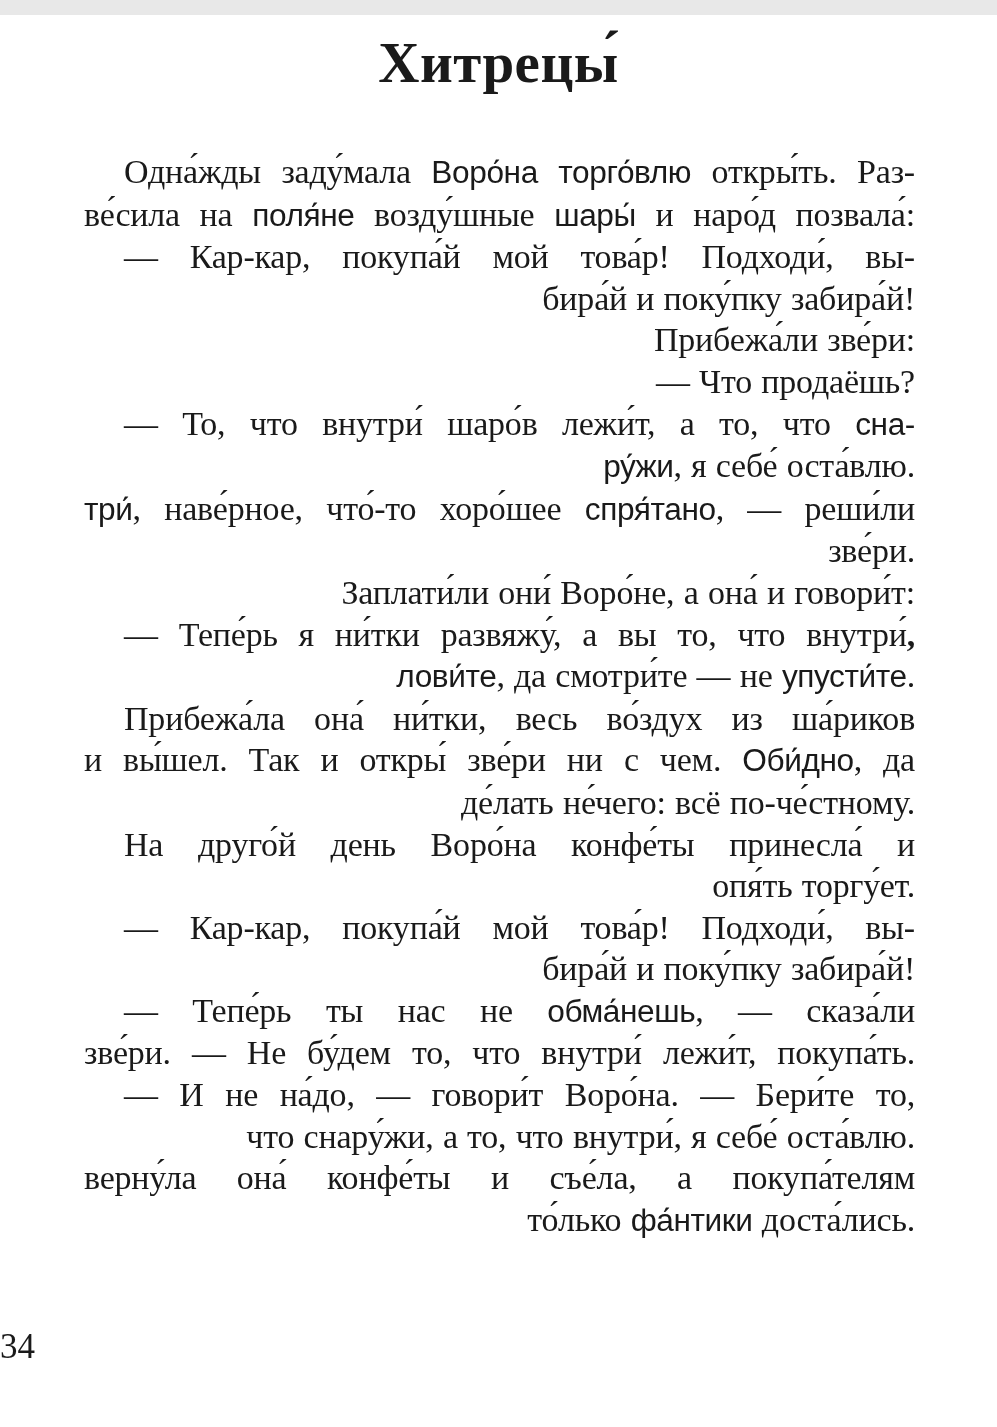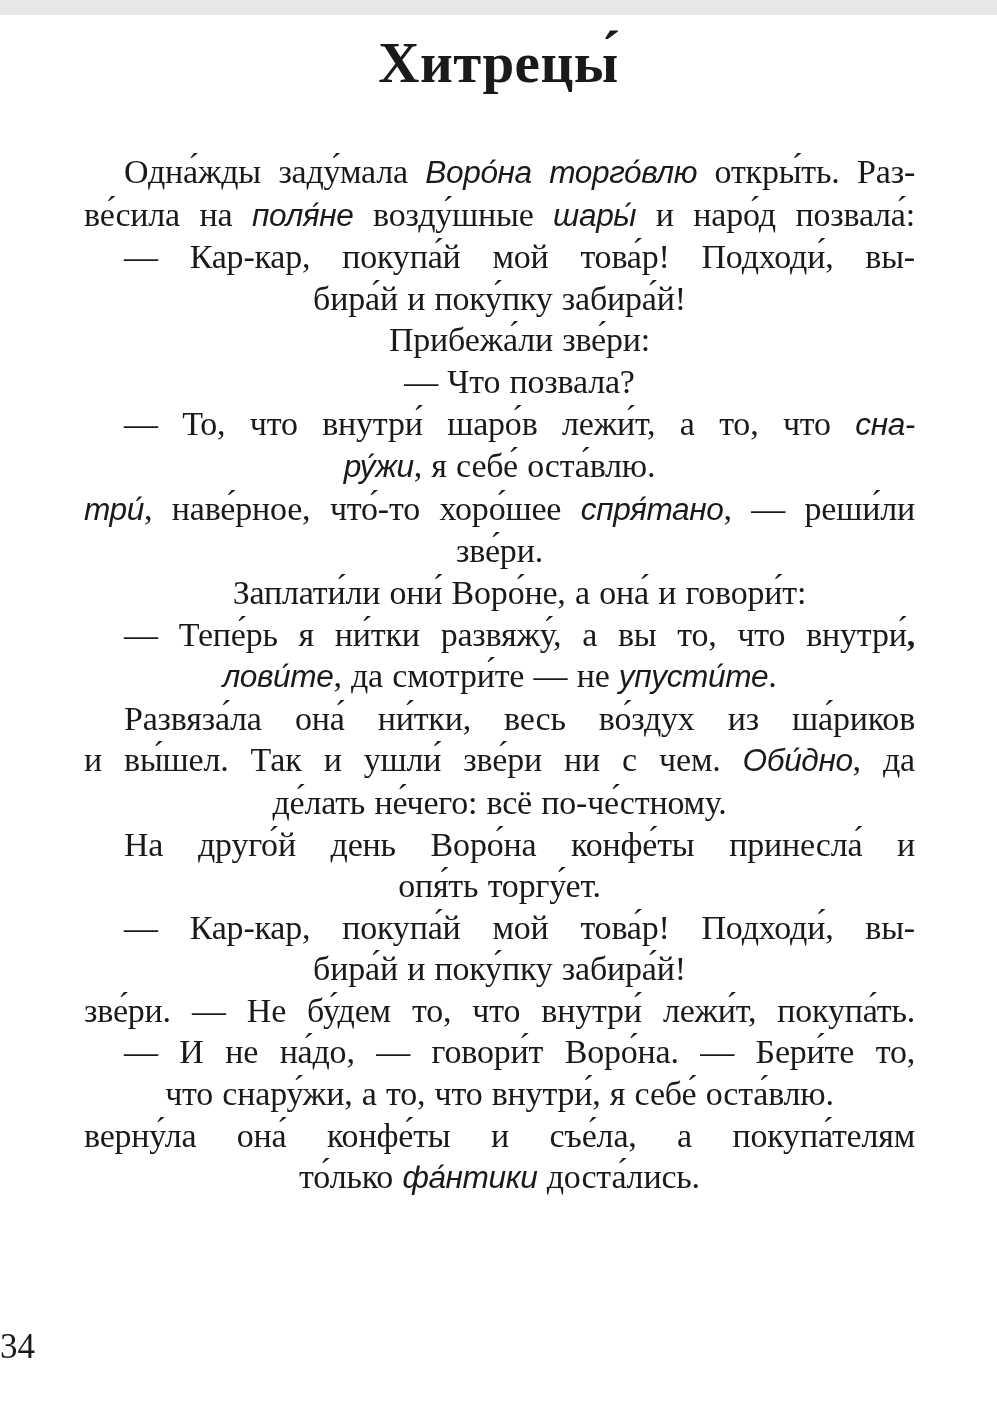--- a/index.html
+++ b/index.html
@@ -29,35 +29,34 @@
   .story {
     position: absolute;
     top: 136px;
     left: 84px;
     right: 82px;
   }
   .line {
     font-family: "Liberation Serif", serif;
     font-size: 34px;
     line-height: 41.6px;
-    text-align: center;
+    text-align: right;
     letter-spacing: -0.2px;
     word-spacing: 1px;
   }
   .line.fill {
     text-align: justify;
     text-align-last: justify;
     -moz-text-align-last: justify;
   }
   .line.first {
     text-indent: 40px;
   }
   .run-i {
     font-family: "Liberation Sans", sans-serif;
-    font-style: italic;
     font-size: 0.93em;
     letter-spacing: -0.4px;
   }
   .run-b {
     font-weight: bold;
   }
   .pageno {
     position: absolute;
     top: 1312px;
     left: 0;
@@ -72,35 +71,36 @@
 <body>
 
 <div class="page">
   <h1 class="title">Хитрецы́</h1>
   <div class="story">
       <div class="line first fill"><span class="run-n">Одна́жды заду́мала </span><span class="run-i">Воро́на торго́влю</span><span class="run-n"> откры́ть. Раз-</span></div>
       <div class="line fill"><span class="run-n">ве́сила на </span><span class="run-i">поля́не</span><span class="run-n"> возду́шные </span><span class="run-i">шары́</span><span class="run-n"> и наро́д позвала́:</span></div>
       <div class="line first fill"><span class="run-n">— Кар-кар, покупа́й мой това́р! Подходи́, вы-</span></div>
       <div class="line"><span class="run-n">бира́й и поку́пку забира́й!</span></div>
       <div class="line first"><span class="run-n">Прибежа́ли зве́ри:</span></div>
-      <div class="line first"><span class="run-n">— Что позвала?</span></div>
+      <div class="line first"><span class="run-n">— Что продаёшь?</span></div>
       <div class="line first fill"><span class="run-n">— То, что внутри́ шаро́в лежи́т, а то, что </span><span class="run-i">сна-</span></div>
       <div class="line"><span class="run-i">ру́жи</span><span class="run-n">, я себе́ оста́влю.</span></div>
       <div class="line fill"><span class="run-i">три́</span><span class="run-n">, наве́рное, что́-то хоро́шее </span><span class="run-i">спря́тано</span><span class="run-n">, — реши́ли</span></div>
       <div class="line"><span class="run-n">зве́ри.</span></div>
       <div class="line first"><span class="run-n">Заплати́ли они́ Воро́не, а она́ и говори́т:</span></div>
       <div class="line first fill"><span class="run-n">— Тепе́рь я ни́тки развяжу́, а вы то, что внутри́</span><span class="run-b">,</span></div>
       <div class="line"><span class="run-i">лови́те</span><span class="run-n">, да смотри́те — не </span><span class="run-i">упусти́те</span><span class="run-n">.</span></div>
-      <div class="line first fill"><span class="run-n">Развяза́ла она́ ни́тки, весь во́здух из ша́риков</span></div>
-      <div class="line fill"><span class="run-n">и вы́шел. Так и ушли́ зве́ри ни с чем. </span><span class="run-i">Оби́дно</span><span class="run-n">, да</span></div>
+      <div class="line first fill"><span class="run-n">Прибежа́ла она́ ни́тки, весь во́здух из ша́риков</span></div>
+      <div class="line fill"><span class="run-n">и вы́шел. Так и откры́ зве́ри ни с чем. </span><span class="run-i">Оби́дно</span><span class="run-n">, да</span></div>
       <div class="line"><span class="run-n">де́лать не́чего: всё по-че́стному.</span></div>
       <div class="line first fill"><span class="run-n">На друго́й день Воро́на конфе́ты принесла́ и</span></div>
       <div class="line"><span class="run-n">опя́ть торгу́ет.</span></div>
       <div class="line first fill"><span class="run-n">— Кар-кар, покупа́й мой това́р! Подходи́, вы-</span></div>
       <div class="line"><span class="run-n">бира́й и поку́пку забира́й!</span></div>
+      <div class="line first fill"><span class="run-n">— Тепе́рь ты нас не </span><span class="run-i">обма́нешь</span><span class="run-n">, — сказа́ли</span></div>
       <div class="line fill"><span class="run-n">зве́ри. — Не бу́дем то, что внутри́ лежи́т, покупа́ть.</span></div>
       <div class="line first fill"><span class="run-n">— И не на́до, — говори́т Воро́на. — Бери́те то,</span></div>
       <div class="line"><span class="run-n">что снару́жи, а то, что внутри́, я себе́ оста́влю.</span></div>
       <div class="line fill"><span class="run-n">верну́ла она́ конфе́ты и съе́ла, а покупа́телям</span></div>
       <div class="line"><span class="run-n">то́лько </span><span class="run-i">фа́нтики</span><span class="run-n"> доста́лись.</span></div>
     </div>
   <div class="pageno">34</div>
 </div>
 
 </body></html>

